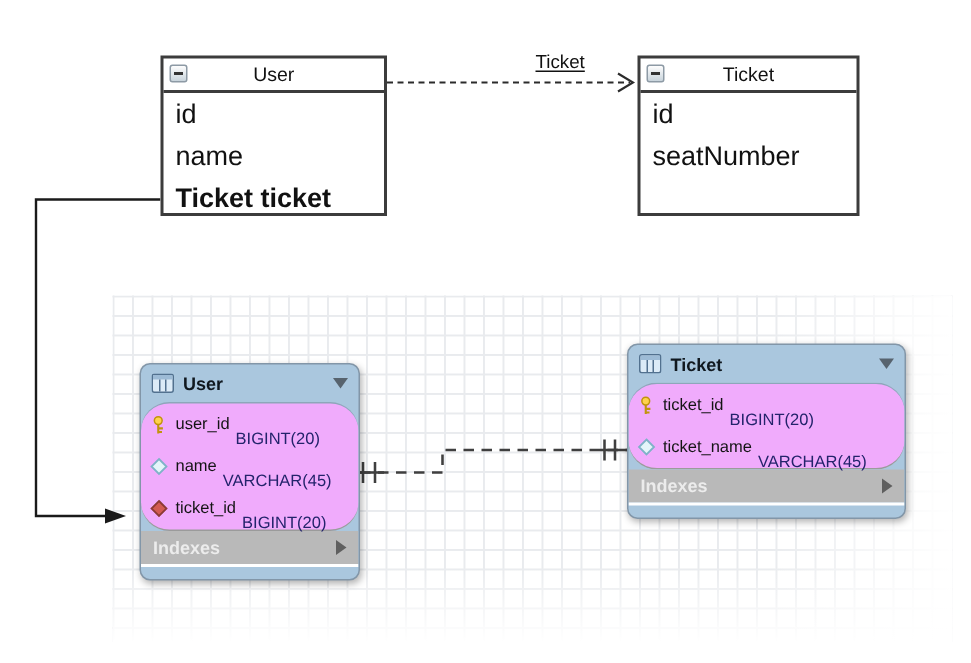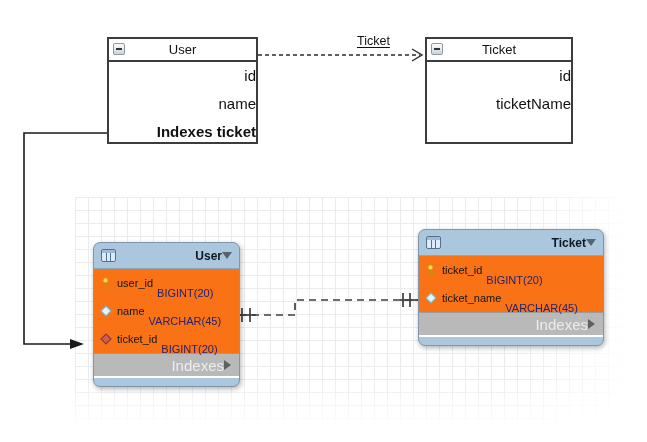--- a/index.html
+++ b/index.html
@@ -1,18 +1,18 @@
 <!DOCTYPE html>
 <html><head>
 <meta charset="utf-8">
 <style>
   * { margin:0; padding:0; box-sizing:border-box; }
   html,body { width:647px; height:442px; background:#fff; overflow:hidden;
               font-family:"Liberation Sans", sans-serif; }
-  #canvas { position:relative; width:647px; height:442px; background:#fff;text-align:right; }
+  #canvas { position:relative; width:647px; height:442px; background:#fff; }
 
   
   .grid {
     position:absolute; left:75px; top:197px; width:560px; height:231px;
     background-image:
       linear-gradient(to right, #e9ebee 1px, transparent 1px),
       linear-gradient(to bottom, #e9ebee 1px, transparent 1px);
     background-size:13px 13px;
     z-index:0;
   }
@@ -36,21 +36,21 @@
     font-size:13px; color:#111;
   }
   .minus-btn {
     position:absolute; left:4px; top:4px; width:12px; height:12px;
     border:1px solid #8d9aa5; border-radius:2px;
     background:linear-gradient(#fdfdfd,#c9d4dc);
     display:flex; align-items:center; justify-content:center;
   }
   .minus-btn::after{ content:""; width:6px; height:2px; background:#333; }
   .uml-field {
-    height:28px; line-height:28px; padding-left:8px; font-size:15px; color:#111;
+    height:28px; line-height:28px; padding-left:8px; font-size:18px; color:#111;
     white-space:nowrap;
   }
   .uml-field.bold { font-weight:bold; }
   .assoc-label {
     position:absolute; left:357px; top:34px; z-index:3;
     font-size:12.5px; color:#111; text-decoration:underline;
     text-underline-offset:2px;
   }
 
   
@@ -62,31 +62,31 @@
   }
   .db-header {
     height:25px; display:flex; align-items:center; padding:0 7px;
     font-size:12px; font-weight:bold; color:#10181f;
   }
   .db-header .db-title { margin-left:6px; flex:1; }
   .tri-down { width:0; height:0; border-left:5px solid transparent;
     border-right:5px solid transparent; border-top:7px solid #57636e; }
   .tri-right { width:0; height:0; border-top:5px solid transparent;
     border-bottom:5px solid transparent; border-left:7px solid #5f5f5f; }
-  .db-body { background:#f97316; border-top:1px solid #8ea6ba; border-bottom:1px solid #9b9b9b; }
+  .db-body { background:#f0abfc; border-top:1px solid #8ea6ba; border-bottom:1px solid #9b9b9b;border-radius:19px; }
   .db-row {
     height:28px; display:flex; align-items:center; padding-left:6px;
     font-size:11px; white-space:nowrap;
   }
   .db-row .icon { margin-right:5px; flex:0 0 auto; }
   .col-name { color:#141414; }
   .col-type { color:#23236b; margin-left:4px;margin-top:20px; }
   .db-footer {
     height:22px; background:#b9b9b9; display:flex; align-items:center;
-    padding:0 8px; font-size:15px; font-weight:normal; color:#ececec;
+    padding:0 8px; font-size:12px; font-weight:bold; color:#ececec;
   }
   .db-footer .footer-label { flex:1; }
   .db-bottom { height:10px; border-top:2px solid #ffffff; }
 </style>
 </head>
 <body>
 
 <div id="canvas">
 
   <div class="grid"></div>
@@ -114,30 +114,30 @@
     </g>
   </svg>
 
   <div class="uml-box" style="left:107px; top:37px; width:151px; height:107px;">
     <div class="uml-header">
       <span class="minus-btn"></span>
       <span>User</span>
     </div>
     <div class="uml-field">id</div>
     <div class="uml-field">name</div>
-    <div class="uml-field bold">Indexes ticket</div>
+    <div class="uml-field bold">Ticket ticket</div>
   </div>
 
   <div class="uml-box" style="left:425px; top:37px; width:148px; height:107px;">
     <div class="uml-header">
       <span class="minus-btn"></span>
       <span>Ticket</span>
     </div>
     <div class="uml-field">id</div>
-    <div class="uml-field">ticketName</div>
+    <div class="uml-field">seatNumber</div>
   </div>
 
   <span class="assoc-label">Ticket</span>
 
   <div class="db-table" style="left:93px; top:242px; width:147px;">
     <div class="db-header">
       <svg width="15" height="13" viewBox="0 0 15 13">
         <rect x="0.5" y="0.5" width="14" height="12" rx="1.5" fill="#dcebf7" stroke="#52718f"></rect>
         <rect x="1" y="1" width="13" height="3" fill="#9dbbd6"></rect>
         <line x1="5.5" y1="4" x2="5.5" y2="12" stroke="#52718f"></line>

